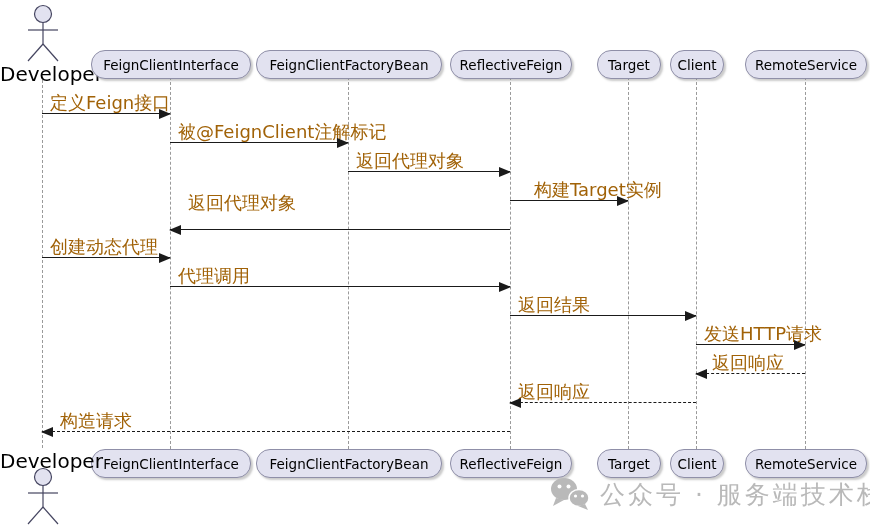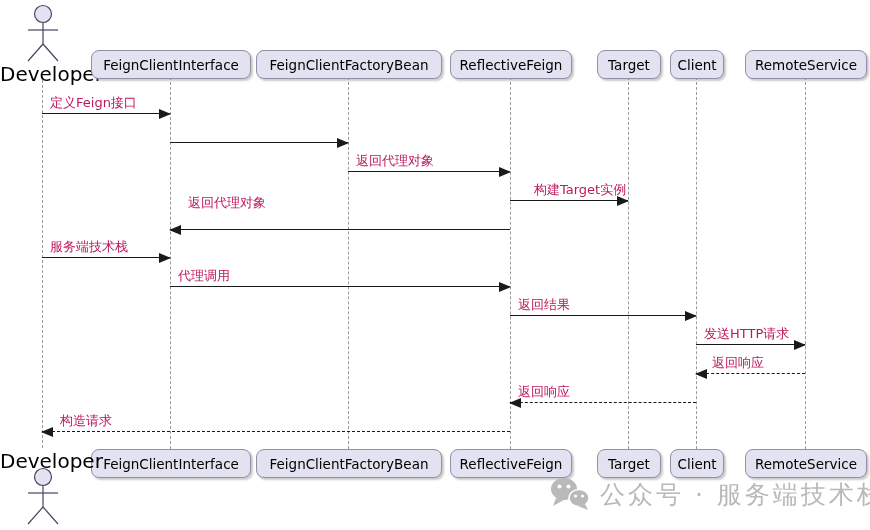--- a/index.html
+++ b/index.html
@@ -5,31 +5,31 @@
   html,body { margin:0; padding:0; background:#ffffff; }
   .stage {
     position:relative; width:870px; height:530px; background:#ffffff;
     font-family:"DejaVu Sans","Liberation Sans",sans-serif; overflow:hidden;
   }
   .lifeline {
     position:absolute; width:0; border-left:1px dashed #9a9a9a;
   }
   .pbox {
     position:absolute; height:27px; background:#E2E2F0;
-    border:1px solid #8f8fa8; border-radius:8px;
+    border:1px solid #8f8fa8; border-radius:14px;
     box-shadow:2px 2px 2px rgba(140,140,140,0.45);
     display:flex; align-items:center; justify-content:center;
     font-size:13.5px; color:#000; white-space:nowrap;
   }
   .actor-label {
     position:absolute; text-align:left; font-size:20px; color:#000; white-space:nowrap;
   }
   .actor-svg { position:absolute; }
   .msg-label {
-    position:absolute; font-size:13px; color:#be185d; white-space:nowrap; line-height:14px;
+    position:absolute; font-size:18px; color:#a16207; white-space:nowrap; line-height:14px;
   }
   .arrow { position:absolute; height:0; border-top:1px solid #1a1a1a; }
   .arrow.dashed { border-top-style:dashed; }
   .ah-r {
     position:absolute; right:-1px; top:-5px; width:0; height:0;
     border-top:5px solid transparent; border-bottom:5px solid transparent;
     border-left:12px solid #1a1a1a;
   }
   .ah-l {
     position:absolute; left:-1px; top:-5px; width:0; height:0;
@@ -68,40 +68,41 @@
   <div class="pbox" style="left:450px; top:50px; width:120px">ReflectiveFeign</div>
   <div class="pbox" style="left:597px; top:50px; width:62px">Target</div>
   <div class="pbox" style="left:670px; top:50px; width:52px">Client</div>
   <div class="pbox" style="left:745px; top:50px; width:120px">RemoteService</div>
 
   <div class="msg-label" style="left:50px;  top:96px">定义Feign接口</div>
   <div class="arrow solid" style="left:42px; top:113px; width:128px">
       <span class="ah-r"></span>
     </div>
 
+  <div class="msg-label" style="left:178px; top:125px">被@FeignClient注解标记</div>
   <div class="arrow solid" style="left:170px; top:142px; width:178px">
       <span class="ah-r"></span>
     </div>
 
   <div class="msg-label" style="left:356px; top:154px">返回代理对象</div>
   <div class="arrow solid" style="left:348px; top:171px; width:162px">
       <span class="ah-r"></span>
     </div>
 
   <div class="msg-label" style="left:534px; top:183px">构建Target实例</div>
   <div class="arrow solid" style="left:510px; top:200px; width:118px">
       <span class="ah-r"></span>
     </div>
 
   <div class="msg-label" style="left:188px; top:196px">返回代理对象</div>
   <div class="arrow solid" style="left:170px; top:229px; width:340px">
       <span class="ah-l"></span>
     </div>
 
-  <div class="msg-label" style="left:50px;  top:240px">服务端技术栈</div>
+  <div class="msg-label" style="left:50px;  top:240px">创建动态代理</div>
   <div class="arrow solid" style="left:42px; top:257px; width:128px">
       <span class="ah-r"></span>
     </div>
 
   <div class="msg-label" style="left:178px; top:269px">代理调用</div>
   <div class="arrow solid" style="left:170px; top:286px; width:340px">
       <span class="ah-r"></span>
     </div>
 
   <div class="msg-label" style="left:518px; top:298px">返回结果</div>

